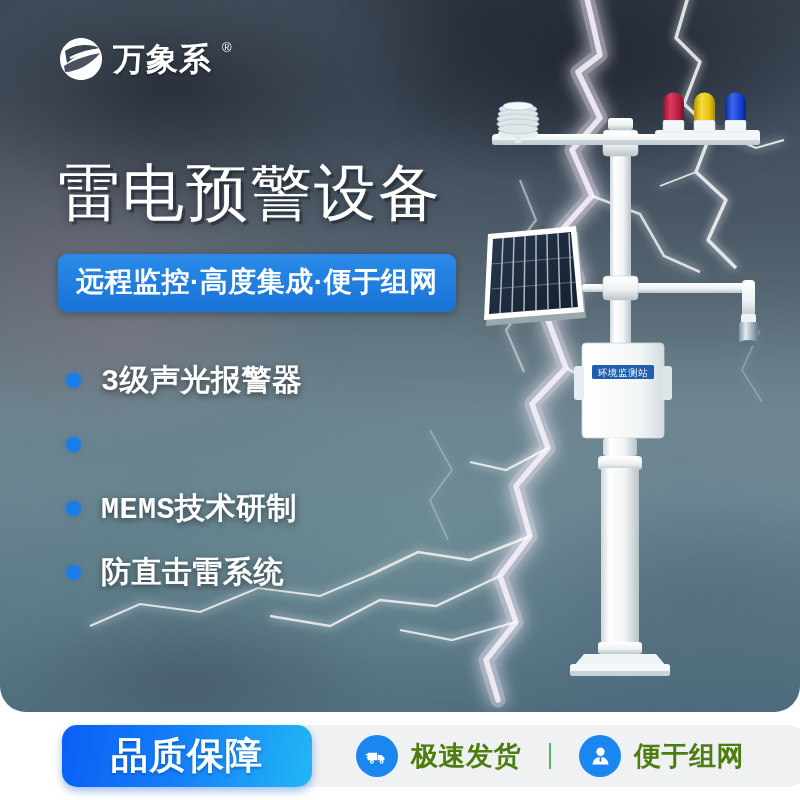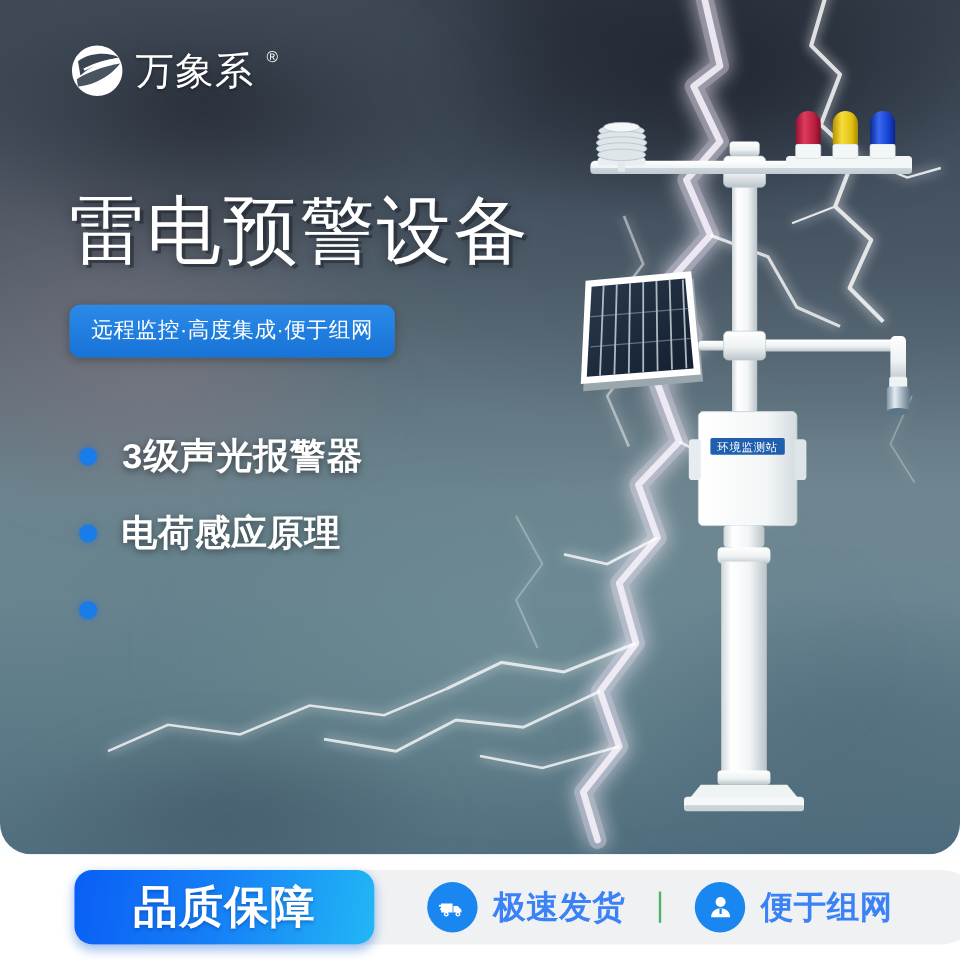--- a/index.html
+++ b/index.html
@@ -34,37 +34,37 @@
   .cloudE{position:absolute;left:480px;top:480px;width:420px;height:240px;
     background:radial-gradient(ellipse at 50% 50%, rgba(78,104,122,.5) 0%, rgba(78,104,122,0) 70%);filter:blur(18px);}
   .cloudF{position:absolute;left:0px;top:600px;width:380px;height:160px;
     background:radial-gradient(ellipse at 50% 50%, rgba(58,74,92,.55) 0%, rgba(58,74,92,0) 70%);filter:blur(16px);}
 
   .bolts{position:absolute;left:0;top:0;width:800px;height:712px;}
 
   
   .logo{position:absolute;left:58px;top:36px;display:flex;align-items:center;gap:9px;}
   .logo-mark{width:46px;height:46px;position:relative;}
-  .logo-text{color:#ffffff;font-size:32px;font-weight:normal;letter-spacing:1px;
+  .logo-text{color:#ffffff;font-size:32px;font-weight:bold;letter-spacing:1px;
     text-shadow:0 1px 3px rgba(0,0,0,.45);line-height:1;}
   .logo-r{color:#ffffff;font-size:13px;vertical-align:top;position:relative;top:-12px;left:1px;}
 
   
   .title{
     position:absolute;left:58px;top:160px;
     color:#ffffff;font-size:62px;font-weight:normal;letter-spacing:2px;
     text-shadow:3px 3px 0 rgba(30,36,48,.55), 0 2px 10px rgba(0,0,0,.35);
     line-height:1.05;white-space:nowrap;
   }
   .subtitle{
     position:absolute;left:58px;top:254px;
     background:linear-gradient(180deg,#2b8ae8 0%,#1773d6 100%);
     border-radius:9px;
     padding:9px 18px 11px 18px;
-    color:#ffffff;font-size:18px;font-weight:normal;letter-spacing:.5px;
+    color:#ffffff;font-size:28px;font-weight:bold;letter-spacing:.5px;
     white-space:nowrap;
     box-shadow:0 2px 8px rgba(0,0,0,.28);
   }
 
   
   .features{position:absolute;left:66px;top:348px;}
   .feature{display:flex;align-items:center;height:64px;font-family:Liberation Mono, monospace;}
   .fdot{width:15px;height:15px;border-radius:50%;
     background:#1a7ce8;box-shadow:0 0 5px rgba(20,110,220,.55);flex:0 0 auto;}
   .flabel{margin-left:20px;color:#ffffff;font-size:30px;font-weight:bold;letter-spacing:.5px;
@@ -87,21 +87,21 @@
     position:relative;z-index:3;width:250px;height:62px;border-radius:15px;
     background:linear-gradient(100deg,#0a5ff5 0%,#1580f7 48%,#22b7f5 100%);
     box-shadow:0 4px 9px rgba(16,90,210,.4);
     display:flex;align-items:center;justify-content:center;
   }
   .badge-text{color:#ffffff;font-size:37px;font-weight:bold;letter-spacing:1px;
     text-shadow:0 2px 3px rgba(6,58,150,.45);}
   .fitem{position:relative;z-index:3;display:flex;align-items:center;}
   .fic{width:42px;height:42px;border-radius:50%;background:#1a86f0;
     display:flex;align-items:center;justify-content:center;flex:0 0 auto;}
-  .ftext{margin-left:13px;color:#3b82f6;font-size:27px;font-weight:bold;letter-spacing:.5px;white-space:nowrap;}
+  .ftext{margin-left:13px;color:#4d7c0f;font-size:27px;font-weight:bold;letter-spacing:.5px;white-space:nowrap;}
   .fdiv{position:relative;z-index:3;width:2px;height:26px;background:#4fb36a;margin:0 28px;}
 </style>
 </head>
 <body>
 
 <div class="page">
 
   <div class="hero">
     <div class="cloudA"></div>
     <div class="cloudB"></div>
@@ -320,24 +320,28 @@
     <div class="title">雷电预警设备</div>
     <div class="subtitle">远程监控·高度集成·便于组网</div>
 
     <div class="features">
       <div class="feature">
         <span class="fdot"></span>
         <span class="flabel">3级声光报警器</span>
       </div>
       <div class="feature">
         <span class="fdot"></span>
-        <span class="flabel">电荷感应原理</span>
       </div>
       <div class="feature">
         <span class="fdot"></span>
+        <span class="flabel">MEMS技术研制</span>
+      </div>
+      <div class="feature">
+        <span class="fdot"></span>
+        <span class="flabel">防直击雷系统</span>
       </div>
     </div>
   </div>
 
   <div class="footer">
     <div class="footer-inner">
       <div class="pill"></div>
 
       <div class="badge">
         <span class="badge-text">品质保障</span>

